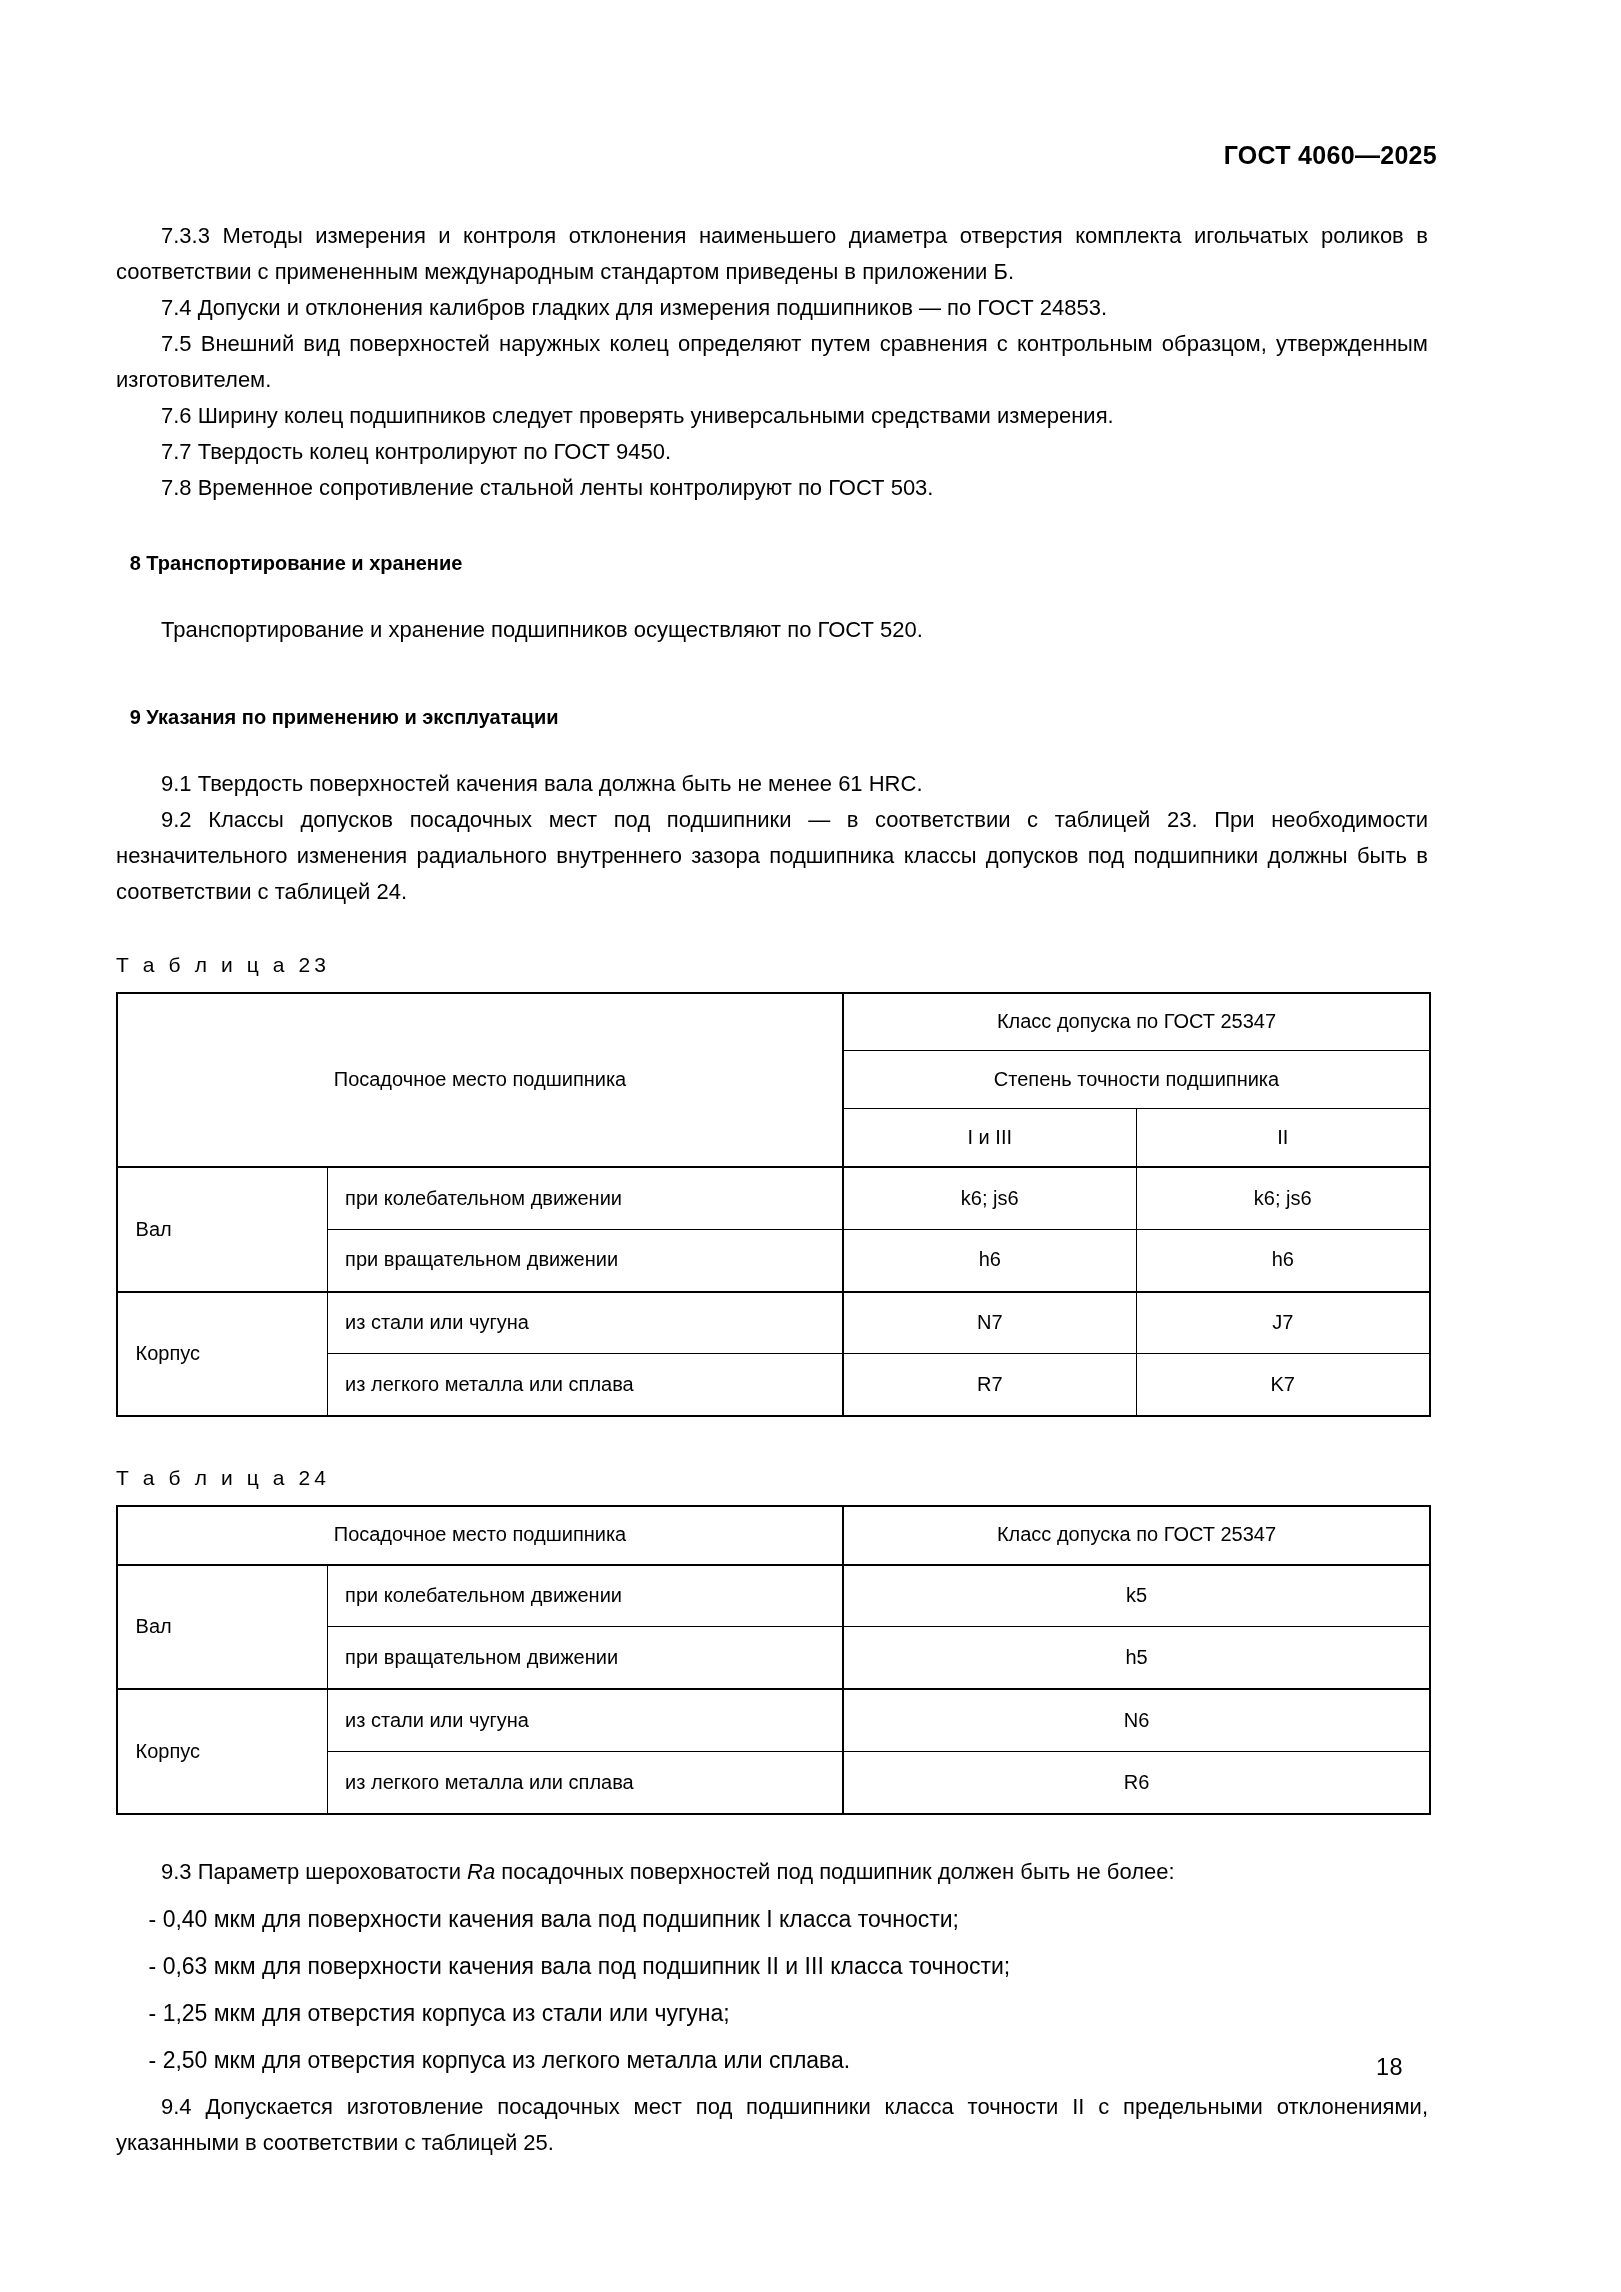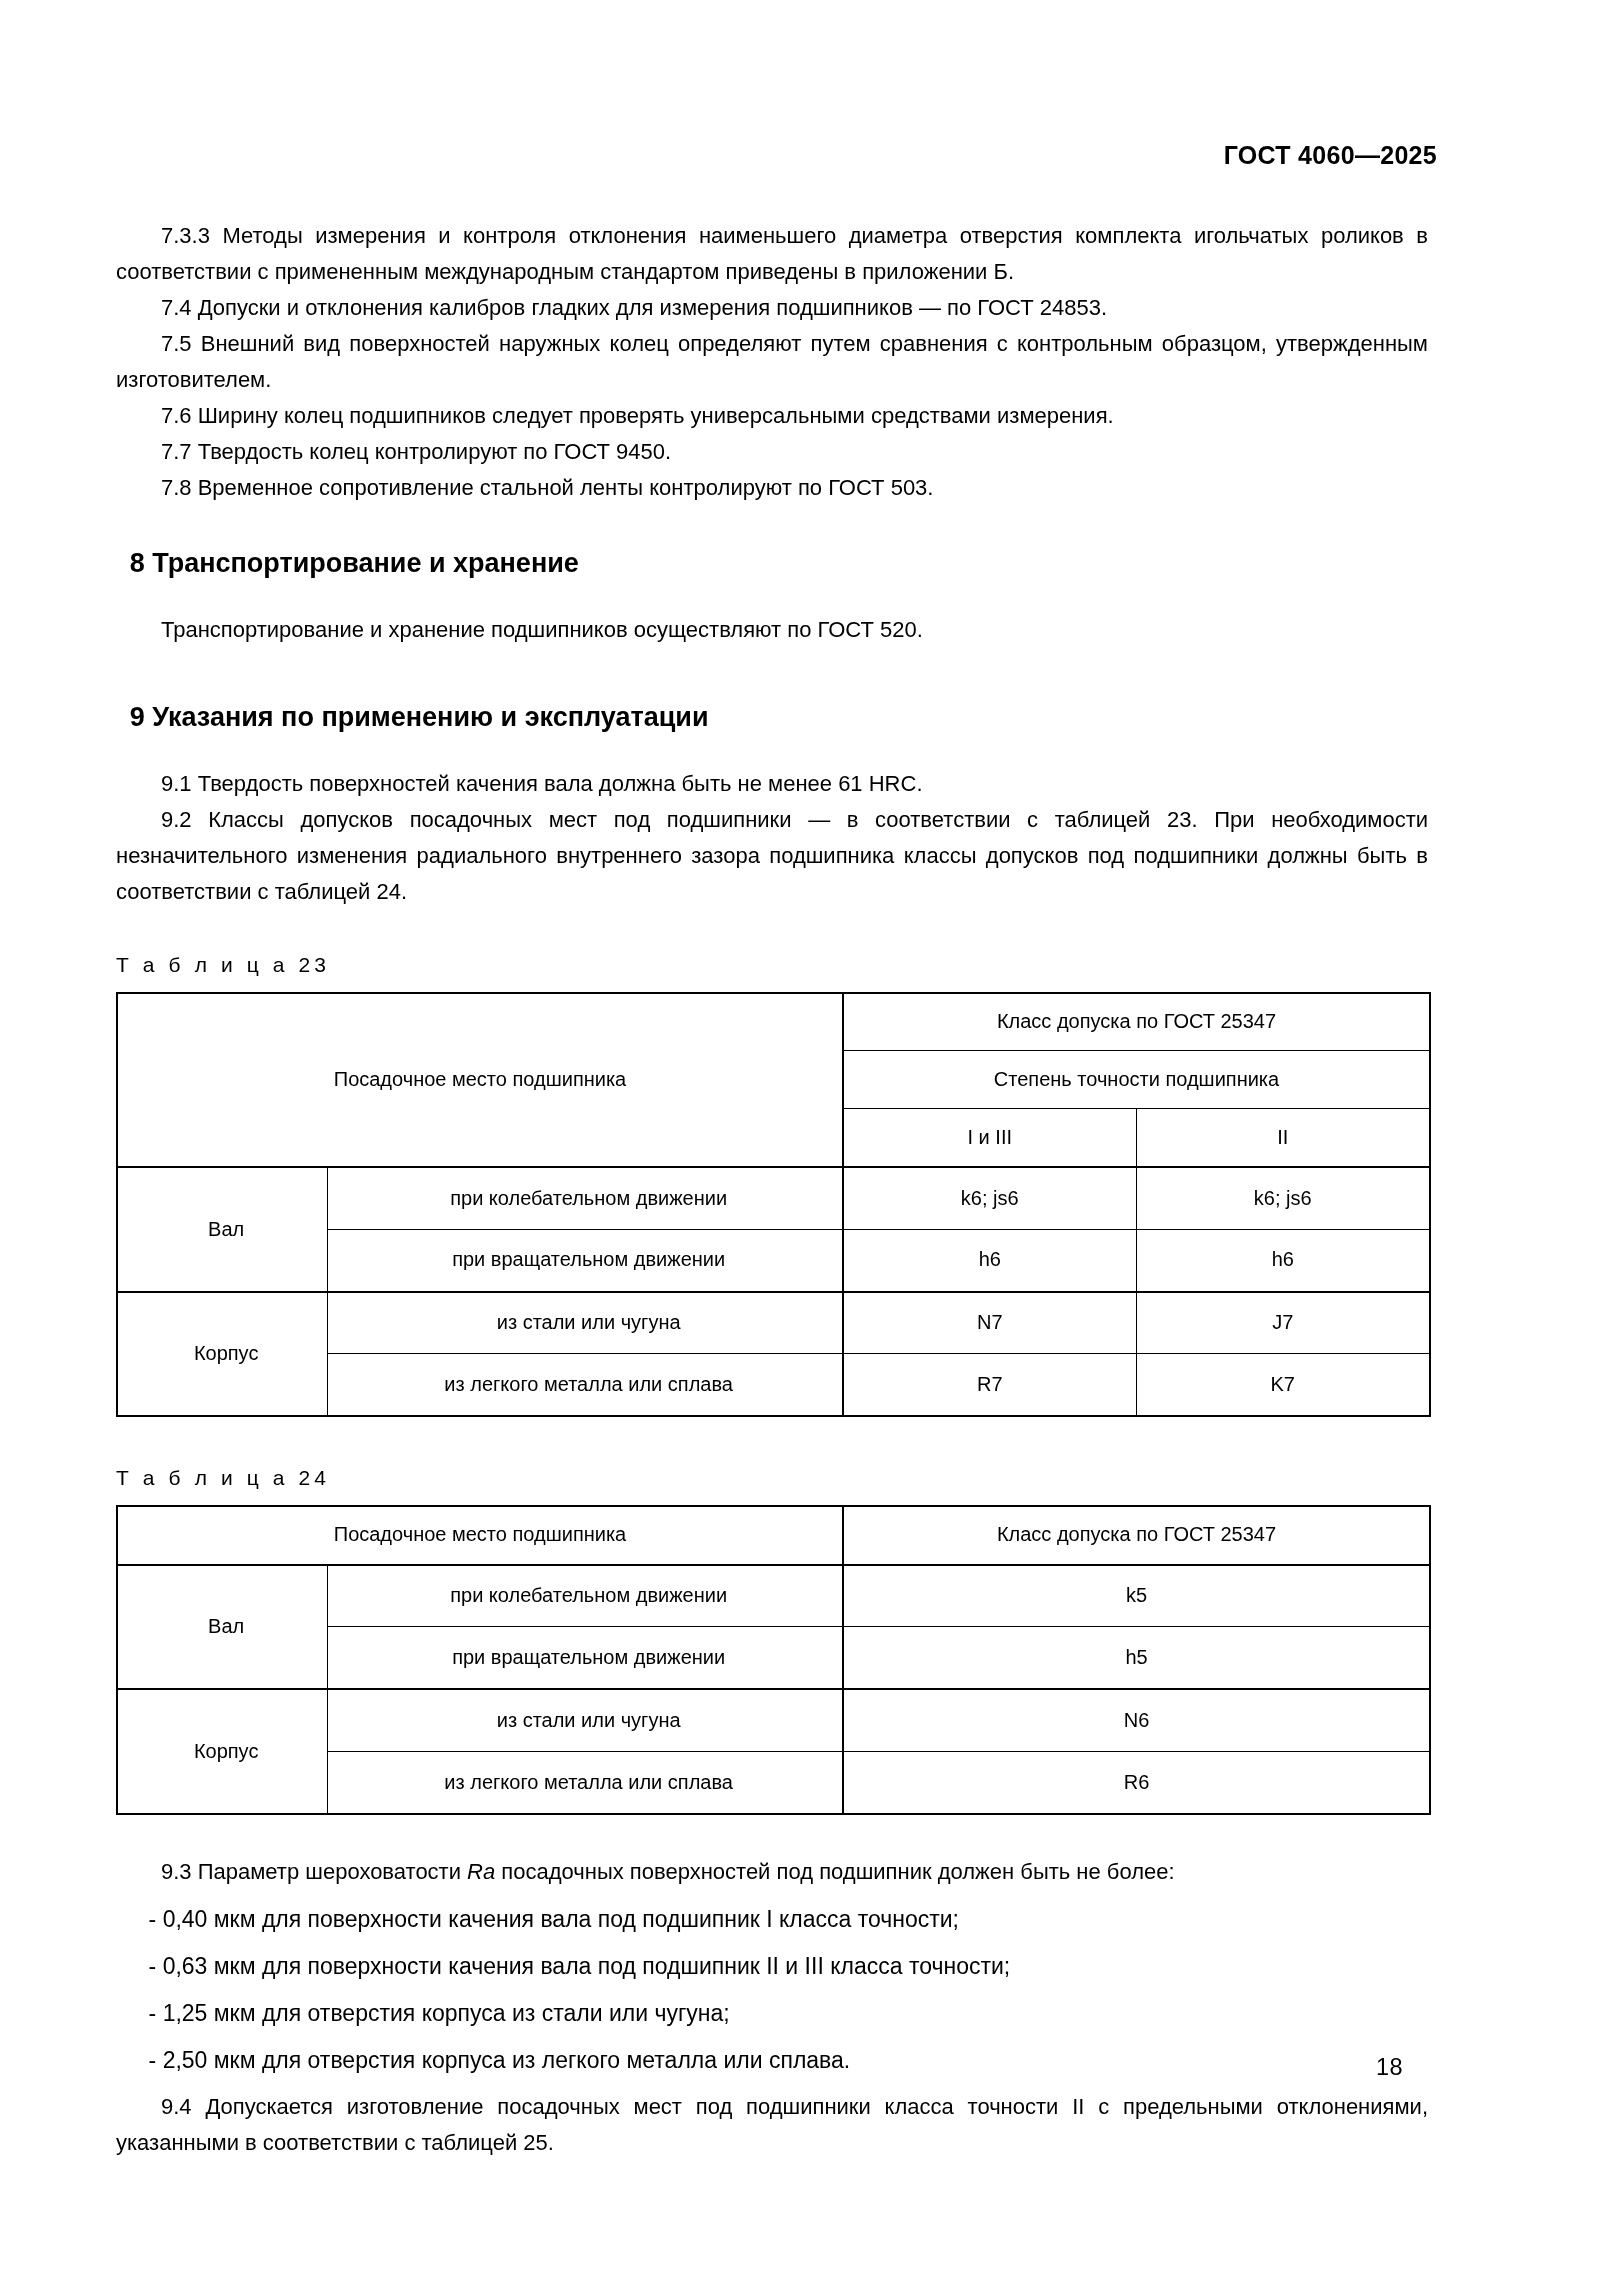--- a/index.html
+++ b/index.html
@@ -50,21 +50,21 @@
     hyphens: manual;
   }
   p.body-text.indent {
     text-indent: 45px;
   }
   p.nojust {
     text-align: left;
   }
 
   h2.section-heading {
-    font-size: 27px;
+    font-size: 20px;
     font-weight: bold;
     margin: 0;
     padding: 0;
     line-height: 33px;
     text-indent: 0;
   }
   .heading-wrap {
     padding-left: 13.7px;
   }
   .sec8-wrap  { margin-top: 41px; }
@@ -101,21 +101,21 @@
   table.gost td {
     border: 1px solid #000;
     font-size: 20px;
     line-height: 25.5px;
     padding: 5.9px 9.8px;
     vertical-align: middle;
     text-align: center;
     font-weight: normal;
   }
   table.gost td.lft {
-    text-align: center;
+    text-align: left;
     padding-left: 17.6px;
   }
   table.gost .outer-top    { border-top-width: 2.9px; }
   table.gost .outer-bottom { border-bottom-width: 2.9px; }
   table.gost .outer-left   { border-left-width: 2.9px; }
   table.gost .outer-right  { border-right-width: 2.9px; }
   table.gost .thick-b      { border-bottom-width: 2.9px; }
   table.gost .thick-r      { border-right-width: 2.9px; }
   table.gost .thick-t      { border-top-width: 2.9px; }
 

